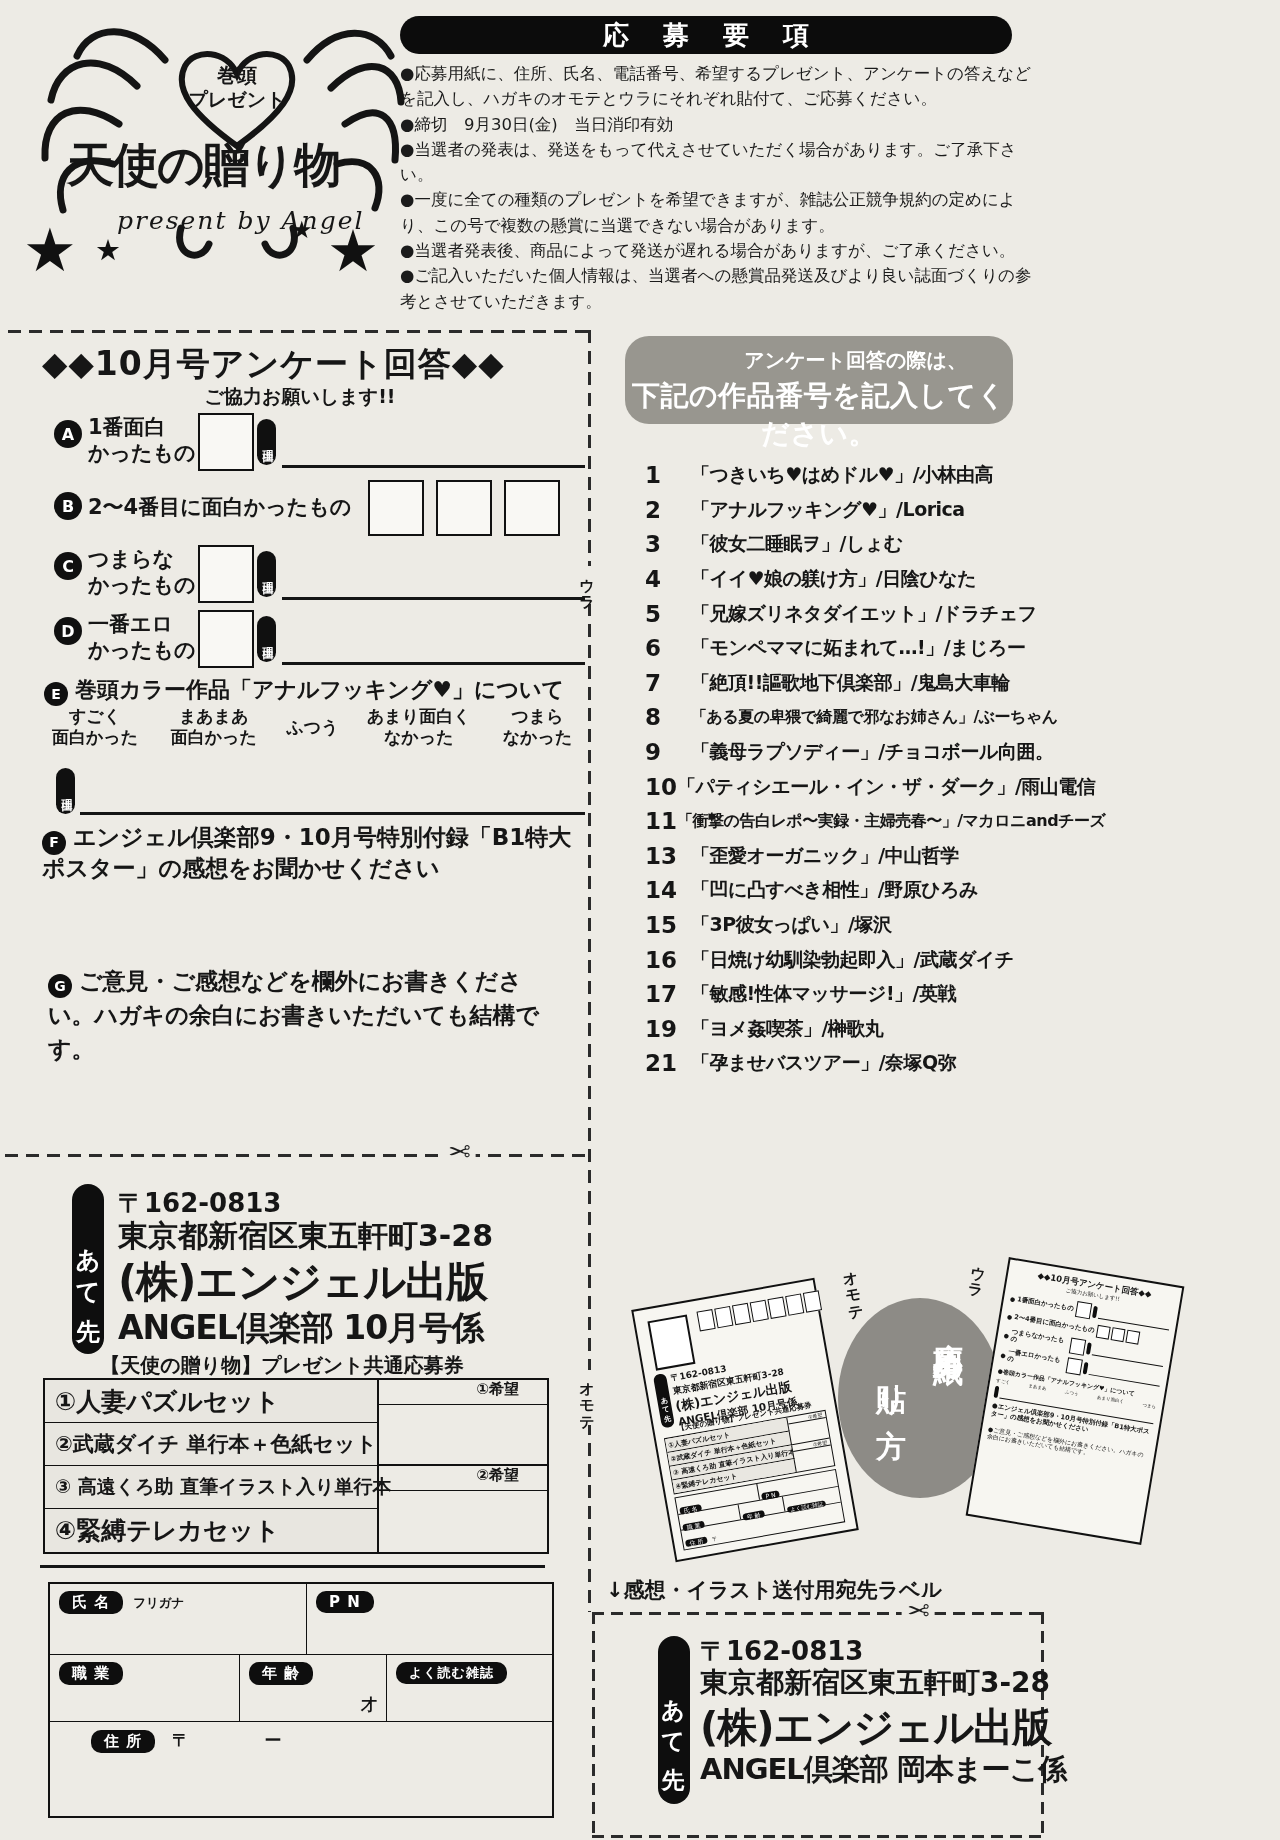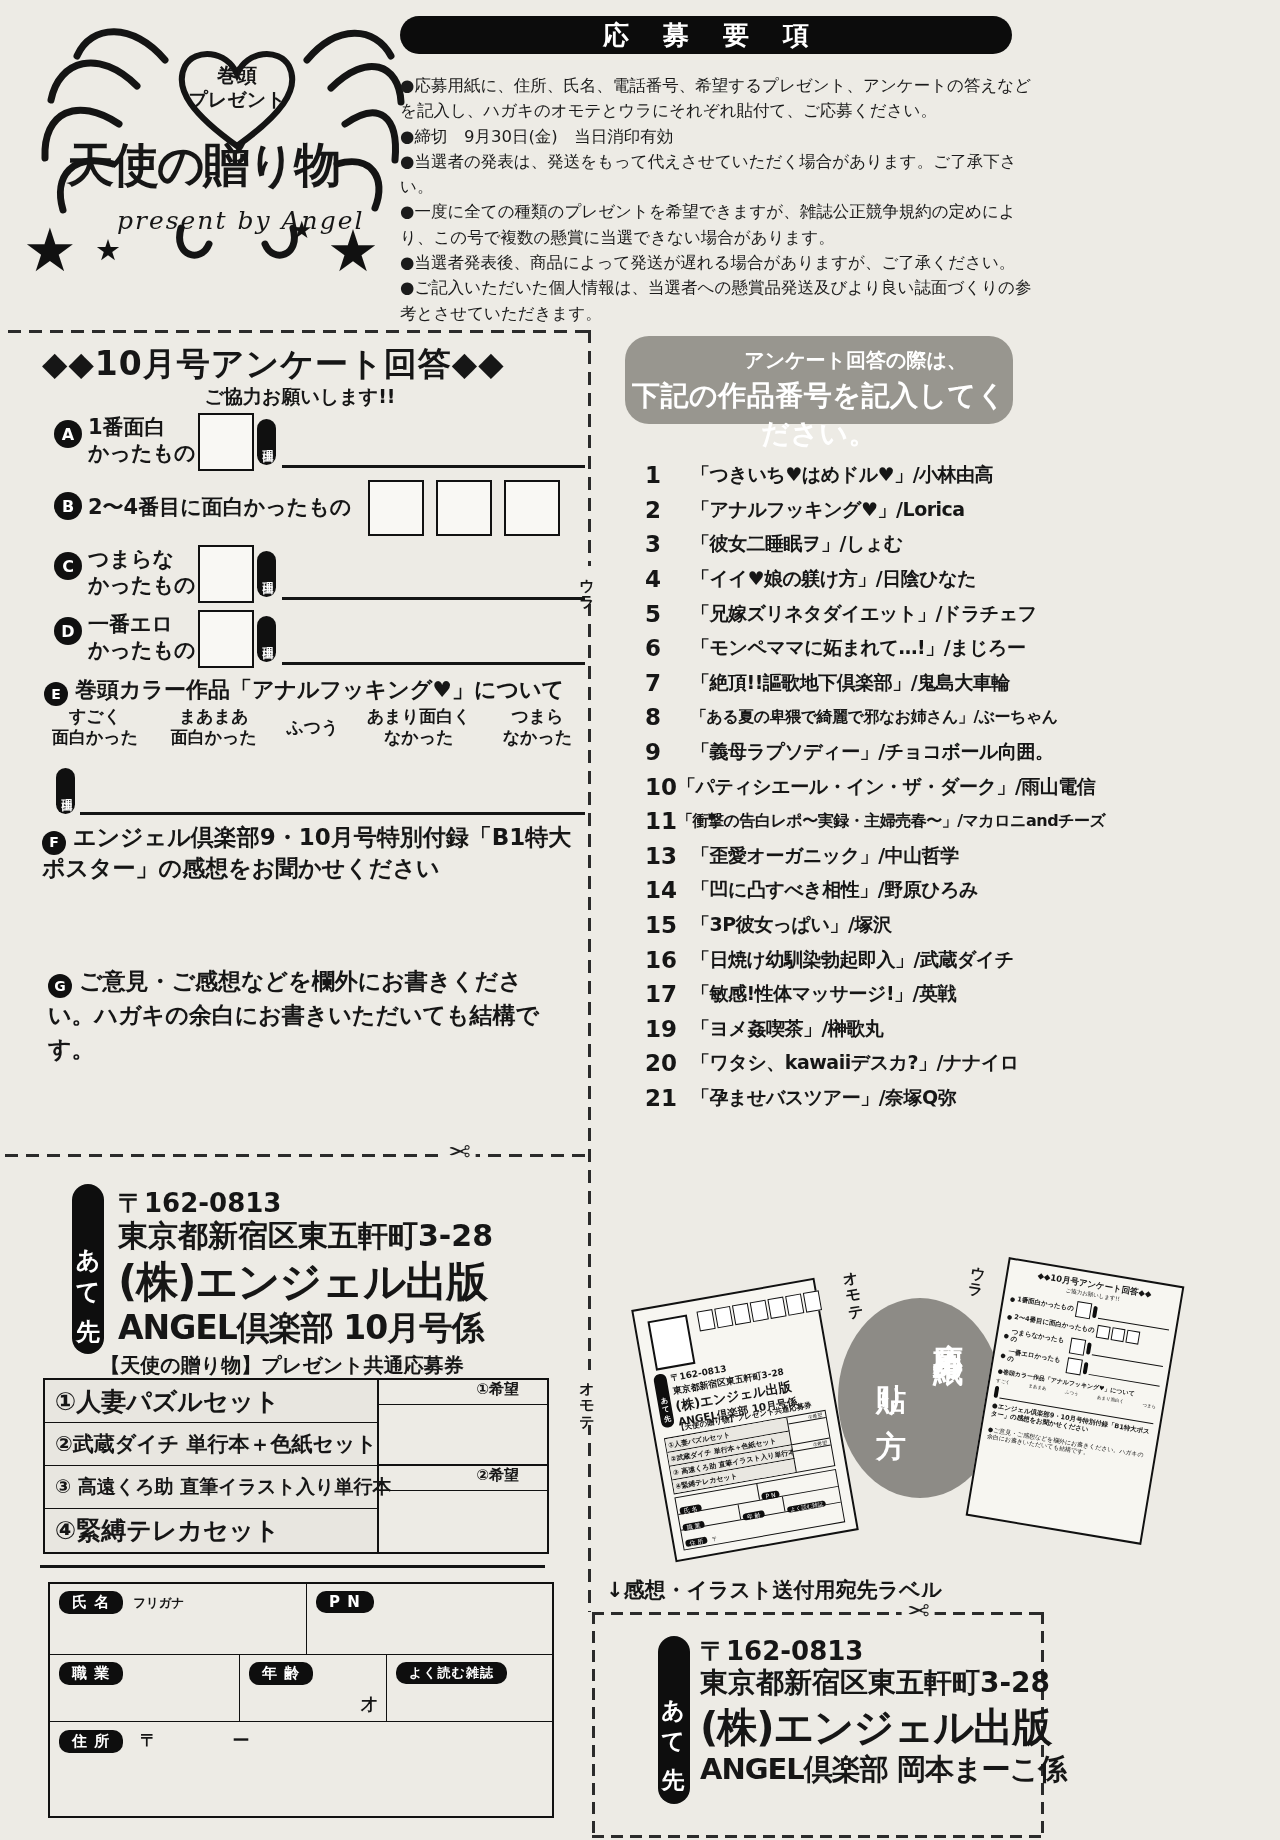--- a/index.html
+++ b/index.html
@@ -12,21 +12,21 @@
   .scissors{position:absolute;font-size:27px;color:#1c1c1c;transform:scaleX(-1);background:#edebe5;padding:0 5px;line-height:1;}
   
   .logo-title{font-size:47px;font-weight:900;letter-spacing:-2px;white-space:nowrap;}
   .logo-badge{font-size:20px;font-weight:800;text-align:center;white-space:nowrap;}
   .logo-script{font-family:"DejaVu Serif",serif;font-style:italic;font-size:25px;letter-spacing:2px;}
   .star{position:absolute;line-height:1;color:#111;}
   
   .gbar{width:612px;height:38px;background:#0c0c0c;border-radius:20px;color:#fff;
         display:flex;align-items:center;justify-content:center;font-size:26px;font-weight:800;
         letter-spacing:34px;text-indent:34px;}
-  .gtext{width:642px;font-size:16.5px;line-height:25.3px;font-weight:500;margin-top:19px;color:#1b1b1b;}
+  .gtext{width:642px;font-size:16.5px;line-height:25.3px;font-weight:500;margin-top:7px;color:#1b1b1b;}
   .gtext p{margin:0;}
   
   .stitle{font-size:33px;font-weight:900;letter-spacing:1px;white-space:nowrap;}
   .ssub{font-size:19px;font-weight:600;}
   .badge{position:absolute;width:28px;height:28px;border-radius:50%;background:#101010;color:#fff;
          display:flex;align-items:center;justify-content:center;font-size:16px;font-weight:800;}
   .badge-in{display:inline-flex;width:24px;height:24px;border-radius:50%;background:#101010;color:#fff;
          align-items:center;justify-content:center;font-size:14px;font-weight:800;margin-right:7px;
          position:relative;top:2px;}
   .qlabel{position:absolute;font-size:21px;line-height:26px;font-weight:600;white-space:nowrap;}
@@ -65,21 +65,21 @@
   .pcell:nth-child(2){font-size:21px;}
   .pcell:nth-child(3){font-size:19px;}
   .pcell:nth-child(4){font-size:25px;border-bottom:none;}
   .wish{grid-column:2;position:relative;}
   .wish .wl{height:24px;border-bottom:1.5px solid #111;text-align:right;padding-right:28px;
             font-size:15px;font-weight:700;}
   .wish.first{border-bottom:2px solid #111;}
   
   .ftable{position:absolute;border:2.5px solid #111;}
   .frow{display:flex;border-bottom:1.5px solid #111;}
-  .frow:last-child{border-bottom:none;}
+  .frow:last-child{border-bottom:none;margin-left:32px;}
   .fcell{border-right:1.5px solid #111;position:relative;padding:7px 0 0 9px;}
   .fcell:last-child{border-right:none;}
   .fpill{display:inline-block;background:#0e0e0e;color:#fff;border-radius:10px;
          font-size:15px;font-weight:800;padding:2px 13px;letter-spacing:1px;white-space:nowrap;}
   .fsmall{font-size:12.5px;font-weight:600;margin-left:10px;}
   
   .card{position:absolute;background:#f7f6f1;border:2.5px solid #111;}
   .mrow{display:flex;align-items:center;gap:2px;}
   .mbox{background:#fff;border:1.2px solid #111;}
   .mpill{background:#0e0e0e;border-radius:2px;}
@@ -283,24 +283,20 @@
       </div>
     <div class="wrow">
         <span class="wno">17</span>
         <span class="wtx">「敏感!性体マッサージ!」/英戦</span>
       </div>
     <div class="wrow">
         <span class="wno">19</span>
         <span class="wtx">「ヨメ姦喫茶」/榊歌丸</span>
       </div>
     <div class="wrow">
-        <span class="wno">20</span>
-        <span class="wtx">「ワタシ、kawaiiデスカ?」/ナナイロ</span>
-      </div>
-    <div class="wrow">
         <span class="wno">21</span>
         <span class="wtx">「孕ませバスツアー」/奈塚Q弥</span>
       </div>
   </div>
 
   <div class="atesaki" style="left:72px;top:1184px;width:32px;height:170px;font-size:24px;letter-spacing:7px;">あて先</div>
   <div class="abs mpostal" style="left:118px;top:1186px;">〒162-0813</div>
   <div class="abs maddr" style="left:118px;top:1216px;">東京都新宿区東五軒町3-28</div>
   <div class="abs mpub" style="left:118px;top:1254px;">(株)エンジェル出版</div>
   <div class="abs mdept" style="left:118px;top:1306px;">ANGEL倶楽部 10月号係</div>

